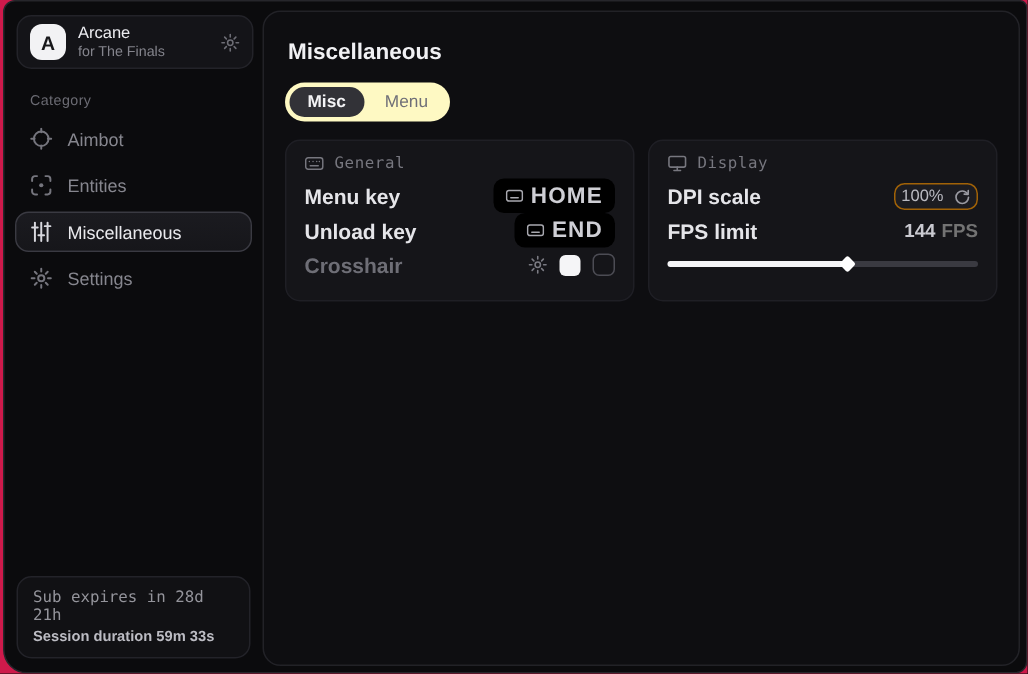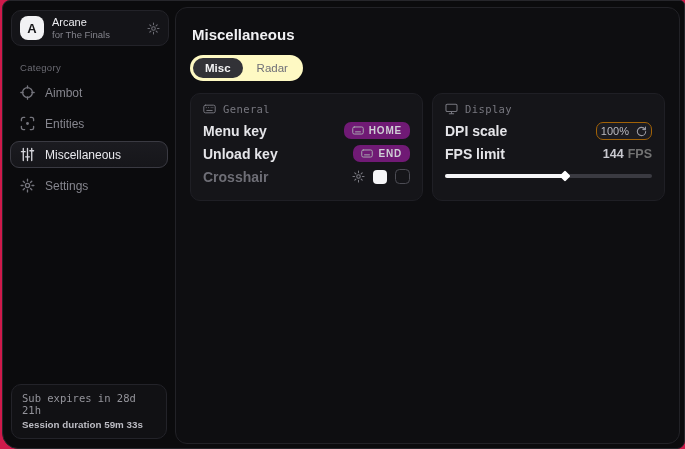--- a/index.html
+++ b/index.html
@@ -116,23 +116,23 @@
   }
   .setting-row {
     display:flex; align-items:center; justify-content:space-between;
     min-height:23px;
   }
   .row-label { font-size:14px; font-weight:700; color:#e5e5e9; }
   .row-label.dim { color:#6e6e76; }
 
   .keybind {
     display:inline-flex; align-items:center; gap:5px;
-    background:#701a75; border-radius:7px;
+    background:#000000; border-radius:7px;
     padding:3px 8px;
-    font-size:10px; font-weight:bold; letter-spacing:.8px;
+    font-size:15px; font-weight:bold; letter-spacing:.8px;
     color:#cfcfd5; cursor:pointer;
   }
   .keybind .kb-ic { display:flex; color:#a9a9b0; }
 
   .crosshair-controls { display:flex; align-items:center; gap:8px; }
   .mini-gear { color:#7b7b83; display:flex; cursor:pointer; }
   .swatch { width:14px; height:14px; background:#f5f5f7; border-radius:4px; cursor:pointer; }
   .checkbox {
     width:15px; height:15px;
     border:1.5px solid #4c4c54; border-radius:4.5px;
@@ -243,21 +243,21 @@
     </div>
 
   </div>
 
   <div class="main-panel">
 
     <div class="main-title">Miscellaneous</div>
 
     <div class="tabs">
       <div class="tab active">Misc</div>
-      <div class="tab">Radar</div>
+      <div class="tab">Menu</div>
     </div>
 
     <div class="panels-row">
 
       <div class="card">
         <div class="card-header">
           <span style="display:flex;">
             <svg width="13" height="10" viewBox="0 0 16 12" fill="none" stroke="currentColor" stroke-width="1.2" stroke-linecap="round">
               <rect x="1" y="1.3" width="14" height="9.4" rx="2"></rect>
               <path d="M4 4.3h.01M7 4.3h.01M10 4.3h.01M12.2 4.3h.01M4.7 7.8h6.6"></path>

